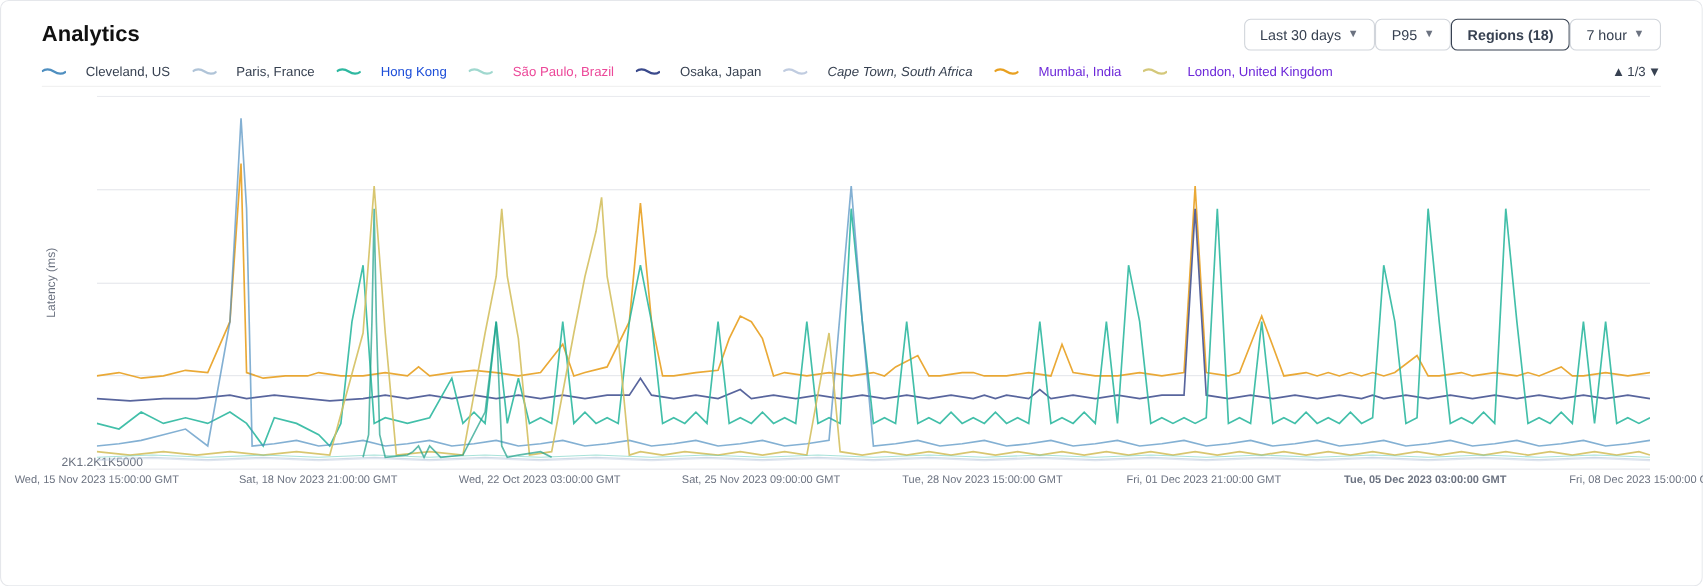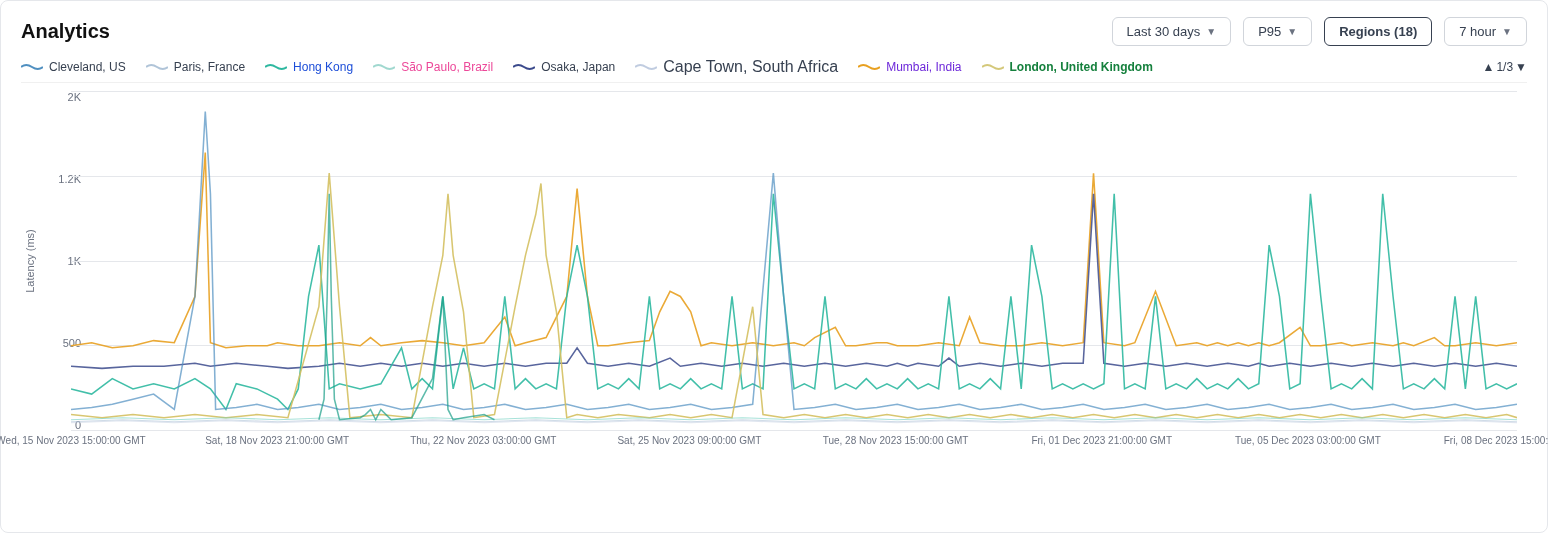--- a/index.html
+++ b/index.html
@@ -1,33 +1,33 @@
 <!DOCTYPE html>
 <html><head>
   <meta charset="utf-8">
   <style>
     * { box-sizing: border-box; margin: 0; padding: 0; }
     body { font-family: -apple-system, BlinkMacSystemFont, 'Segoe UI', sans-serif; background: #fff; color: #222; }
 
-    .container { width: 1548px; min-height: 533px; padding: 16px 20px; background: #fff; border: 1px solid #e5e7eb; border-radius: 8px; }
+    .container { width: 1548px; min-height: 533px; padding: 16px 37px; background: #fff; border: 1px solid #e5e7eb; border-radius: 8px; }
 
     .header { display: flex; align-items: center; justify-content: space-between; margin-bottom: 12px; }
     .title { font-size: 20px; font-weight: 700; color: #111; }
-    .controls { display: flex; align-items: flex-end; gap: 12px; }
+    .controls { display: flex; align-items: flex-end; gap: 0; }
     .btn { border: 1px solid #d1d5db; background: #fff; border-radius: 6px; padding: 6px 14px; font-size: 13px; cursor: pointer; color: #374151; display: flex; align-items: center; gap: 6px; white-space: nowrap; }
     .btn-outline { border: 1.5px solid #374151; font-weight: 600; }
     .chevron { font-size: 10px; color: #6b7280; }
 
     .legend { display: flex; align-items: center; gap: 20px; flex-wrap: wrap; margin-bottom: 8px; padding-bottom: 6px; border-bottom: 1px solid #f0f0f0; }
-    .legend-item { display: flex; align-items: center; gap: 6px; font-size: 12px; color: #374151; }
+    .legend-item { display: flex; align-items: center; gap: 18px; font-size: 12px; color: #374151; }
 
     .legend-pagination { margin-left: auto; font-size: 12px; color: #374151; display: flex; align-items: center; gap: 2px; }
 
     .chart-area { position: relative; width: 100%; height: 370px; margin-top: 4px; }
-    .y-axis { position: absolute; left: 0; top: 0; bottom: 30px; width: 50px; display: flex; flex-direction: column; justify-content: space-between; align-items: flex-end; padding-right: 8px; }
+    .y-axis { position: absolute; left: 0; top: 0; bottom: 30px; width: 50px; display: flex; align-items: flex-end; padding-right: 8px; }
     .y-label-axis { position: absolute; left: 0; top: 0; bottom: 30px; width: 20px; display: flex; align-items: center; justify-content: center; }
     .y-label-text { font-size: 11px; color: #6b7280; transform: rotate(-90deg); white-space: nowrap; }
     .y-tick { font-size: 11px; color: #6b7280; }
 
     .chart-inner { position: absolute; left: 50px; right: 10px; top: 0; bottom: 30px; border-bottom: 1px solid #e5e7eb; overflow: hidden; }
     .grid-line { position: absolute; left: 0; right: 0; border-top: 1px solid #e5e7eb; }
 
     .x-axis { position: absolute; left: 50px; right: 13px; bottom: 0; height: 28px; display: flex; justify-content: space-between; align-items: flex-start; }
     .x-tick { font-size: 10px; color: #6b7280; text-align: center; transform: translateX(-50%); white-space: nowrap; }
 
@@ -87,33 +87,33 @@
       <div class="legend-item">
         <svg width="22" height="12">
           <path d="M0,6 Q5,2 11,6 Q17,10 22,6" fill="none" stroke="#3b4a8c" stroke-width="2"></path>
         </svg>
         <span style="font-size:12px;color:#374151;">Osaka, Japan</span>
       </div>
       <div class="legend-item">
         <svg width="22" height="12">
           <path d="M0,6 Q5,2 11,6 Q17,10 22,6" fill="none" stroke="#c0cce0" stroke-width="2"></path>
         </svg>
-        <span style="font-size:16px;color:#374151;">Cape Town, South Africa</span>
+        <span style="font-size:12px;color:#374151;font-style:italic;">Cape Town, South Africa</span>
       </div>
       <div class="legend-item">
         <svg width="22" height="12">
           <path d="M0,6 Q5,2 11,6 Q17,10 22,6" fill="none" stroke="#e8a020" stroke-width="2"></path>
         </svg>
         <span style="font-size:12px;color:#6d28d9;">Mumbai, India</span>
       </div>
       <div class="legend-item">
         <svg width="22" height="12">
           <path d="M0,6 Q5,2 11,6 Q17,10 22,6" fill="none" stroke="#d4c87a" stroke-width="2"></path>
         </svg>
-        <span style="font-size:12px;color:#15803d;font-weight:bold;">London, United Kingdom</span>
+        <span style="font-size:12px;color:#6d28d9;">London, United Kingdom</span>
       </div>
       <div class="legend-pagination">
       <span style="cursor:pointer;">▲</span>
       <span>1/3</span>
       <span style="cursor:pointer;">▼</span>
     </div>
   </div>
 
   <div class="chart-area">
     <div class="y-label-axis" style="left:0;top:0;bottom:30px;position:absolute;width:18px;display:flex;align-items:center;justify-content:center;">
@@ -149,21 +149,21 @@
         <polyline fill="none" stroke="#b0c4d8" stroke-width="1" opacity="0.6" points="0,322 50,320 100,322 150,320 200,322 250,320 300,322 350,320 400,322 450,320 500,322 550,320 600,322 650,320 700,322 750,320 800,322 850,320 900,322 950,320 1000,322 1050,320 1100,322 1150,320 1200,322 1250,320 1300,322 1350,320 1400,322"></polyline>
 
         <polyline fill="none" stroke="#c0cce0" stroke-width="1" opacity="0.5" points="0,323 50,321 100,323 150,321 200,323 250,321 300,323 350,321 400,323 450,321 500,323 550,321 600,323 650,321 700,323 750,321 800,323 850,321 900,323 950,321 1000,323 1050,321 1100,323 1150,321 1200,323 1250,321 1300,323 1350,321 1400,323"></polyline>
 
         <polyline fill="none" stroke="#1a9e88" stroke-width="1.5" opacity="0.7" points="240,320 245,300 248,200 250,100 252,200 255,300 260,320 280,318 285,315 290,310 295,320 300,310 305,315 310,320 330,318 350,280 355,240 360,200 365,310 370,320 380,318 400,315 410,320"></polyline>
       </svg>
     </div>
     <div class="x-axis" id="x-axis-container">
     <div class="x-tick" style="position: absolute; left: 0%; top: 2px;">Wed, 15 Nov 2023 15:00:00 GMT</div>
         <div class="x-tick" style="position: absolute; left: 14.2857%; top: 2px;">Sat, 18 Nov 2023 21:00:00 GMT</div>
-        <div class="x-tick" style="position: absolute; left: 28.5714%; top: 2px;">Thu, 22 Nov 2023 03:00:00 GMT</div>
+        <div class="x-tick" style="position: absolute; left: 28.5714%; top: 2px;">Wed, 22 Oct 2023 03:00:00 GMT</div>
         <div class="x-tick" style="position: absolute; left: 42.8571%; top: 2px;">Sat, 25 Nov 2023 09:00:00 GMT</div>
         <div class="x-tick" style="position: absolute; left: 57.1429%; top: 2px;">Tue, 28 Nov 2023 15:00:00 GMT</div>
         <div class="x-tick" style="position: absolute; left: 71.4286%; top: 2px;">Fri, 01 Dec 2023 21:00:00 GMT</div>
-        <div class="x-tick" style="position: absolute; left: 85.7143%; top: 2px;">Tue, 05 Dec 2023 03:00:00 GMT</div>
+        <div class="x-tick" style="position: absolute; left: 85.7143%; top: 2px; font-weight: bold;">Tue, 05 Dec 2023 03:00:00 GMT</div>
         <div class="x-tick" style="position: absolute; left: 100%; top: 2px;">Fri, 08 Dec 2023 15:00:00 GMT</div>
       </div>
   </div>
 </div>
 
 </body></html>

